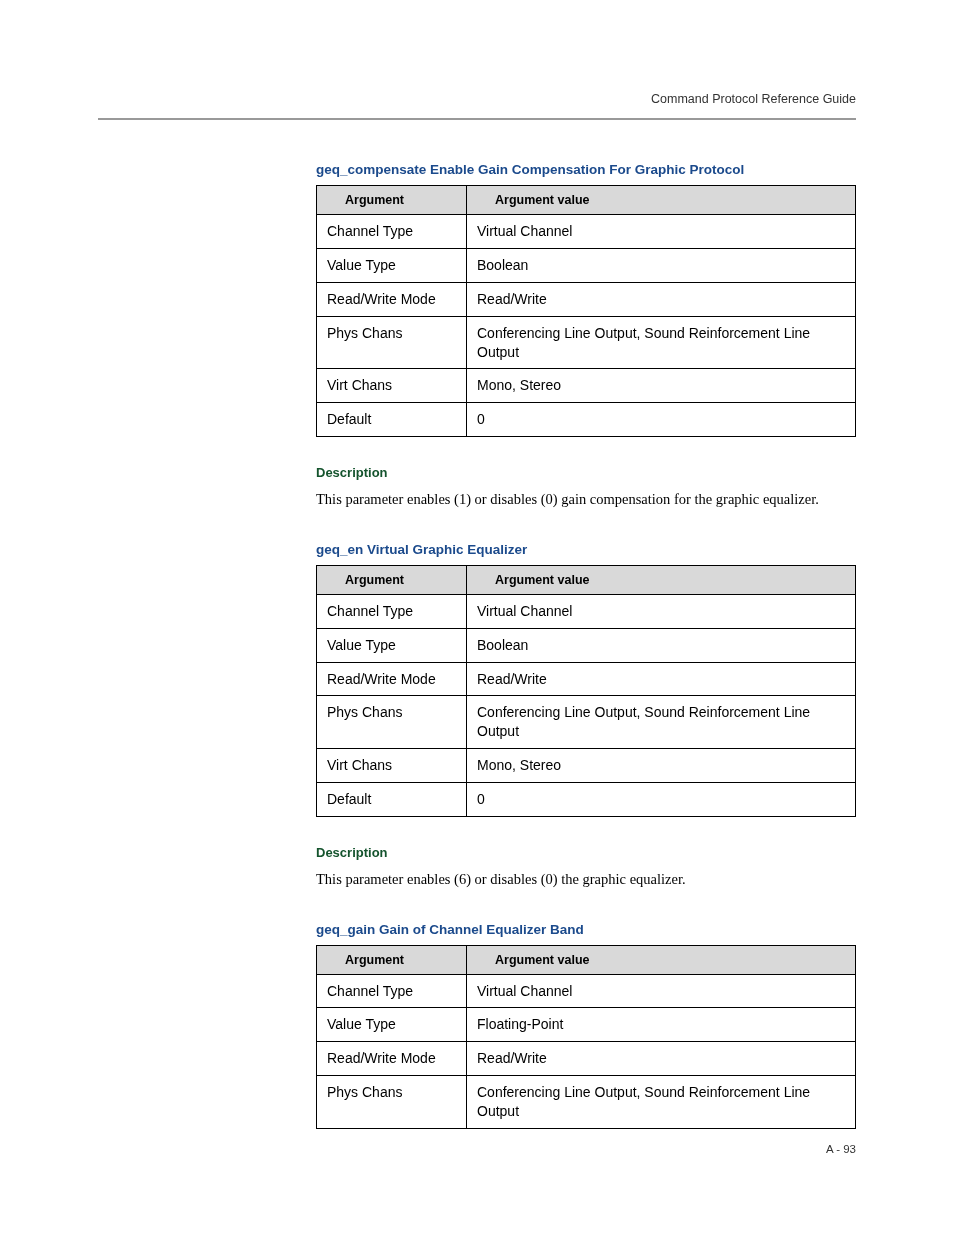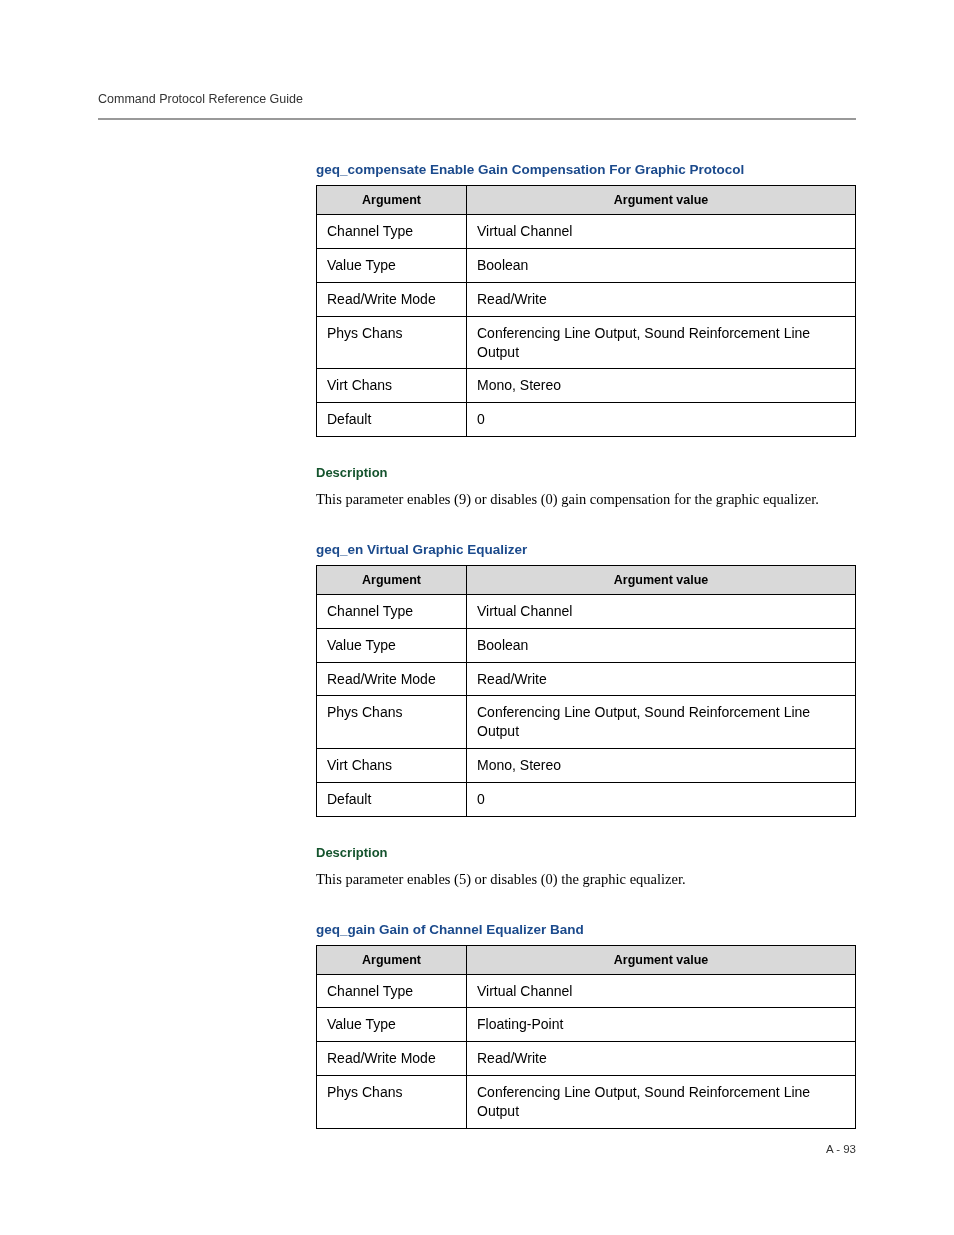--- a/index.html
+++ b/index.html
@@ -11,20 +11,21 @@
       position: relative;
     }
     .page {
       padding: 92px 98px 40px 98px;
     }
     .header-area {
       position: relative;
       margin-bottom: 42px;
     }
     .header-text {
+      text-align: right;
       font-size: 12.5px;
       color: #333;
       font-family: Arial, Helvetica, sans-serif;
       padding-right: 0;
       margin-bottom: 12px;
     }
     .header-rule {
       border: none;
       border-top: 2px solid #999;
       margin-top: 4px;
@@ -40,21 +41,21 @@
       font-family: Arial, Helvetica, sans-serif;
     }
     table.arg-table {
       width: 100%;
       border-collapse: collapse;
       margin-bottom: 28px;
       border: 1.5px solid #000;
     }
     table.arg-table th {
       background: #d9d9d9;
-      text-align: center;
+      text-align: left;
       font-weight: bold;
       font-size: 12.5px;
       padding: 7px 28px;
       border: 1px solid #000;
       color: #000;
     }
     table.arg-table td {
       font-size: 14px;
       padding: 7px 10px;
       border: 1px solid #000;
@@ -126,21 +127,21 @@
             <td>Virt Chans</td>
             <td>Mono, Stereo</td>
           </tr>
         <tr>
             <td>Default</td>
             <td>0</td>
           </tr>
       </tbody>
     </table>
     <div class="desc-heading">Description</div>
-    <div class="desc-text">This parameter enables (9) or disables (0) gain compensation for the graphic equalizer.</div>
+    <div class="desc-text">This parameter enables (1) or disables (0) gain compensation for the graphic equalizer.</div>
 
     <div class="section-title">geq_en Virtual Graphic Equalizer</div>
     <table class="arg-table">
       <thead>
         <tr>
           <th class="col-arg">Argument</th>
           <th>Argument value</th>
         </tr>
       </thead>
       <tbody>
@@ -164,21 +165,21 @@
             <td>Virt Chans</td>
             <td>Mono, Stereo</td>
           </tr>
         <tr>
             <td>Default</td>
             <td>0</td>
           </tr>
       </tbody>
     </table>
     <div class="desc-heading">Description</div>
-    <div class="desc-text">This parameter enables (5) or disables (0) the graphic equalizer.</div>
+    <div class="desc-text">This parameter enables (6) or disables (0) the graphic equalizer.</div>
 
     <div class="section-title">geq_gain Gain of Channel Equalizer Band</div>
     <table class="arg-table">
       <thead>
         <tr>
           <th class="col-arg">Argument</th>
           <th>Argument value</th>
         </tr>
       </thead>
       <tbody>

